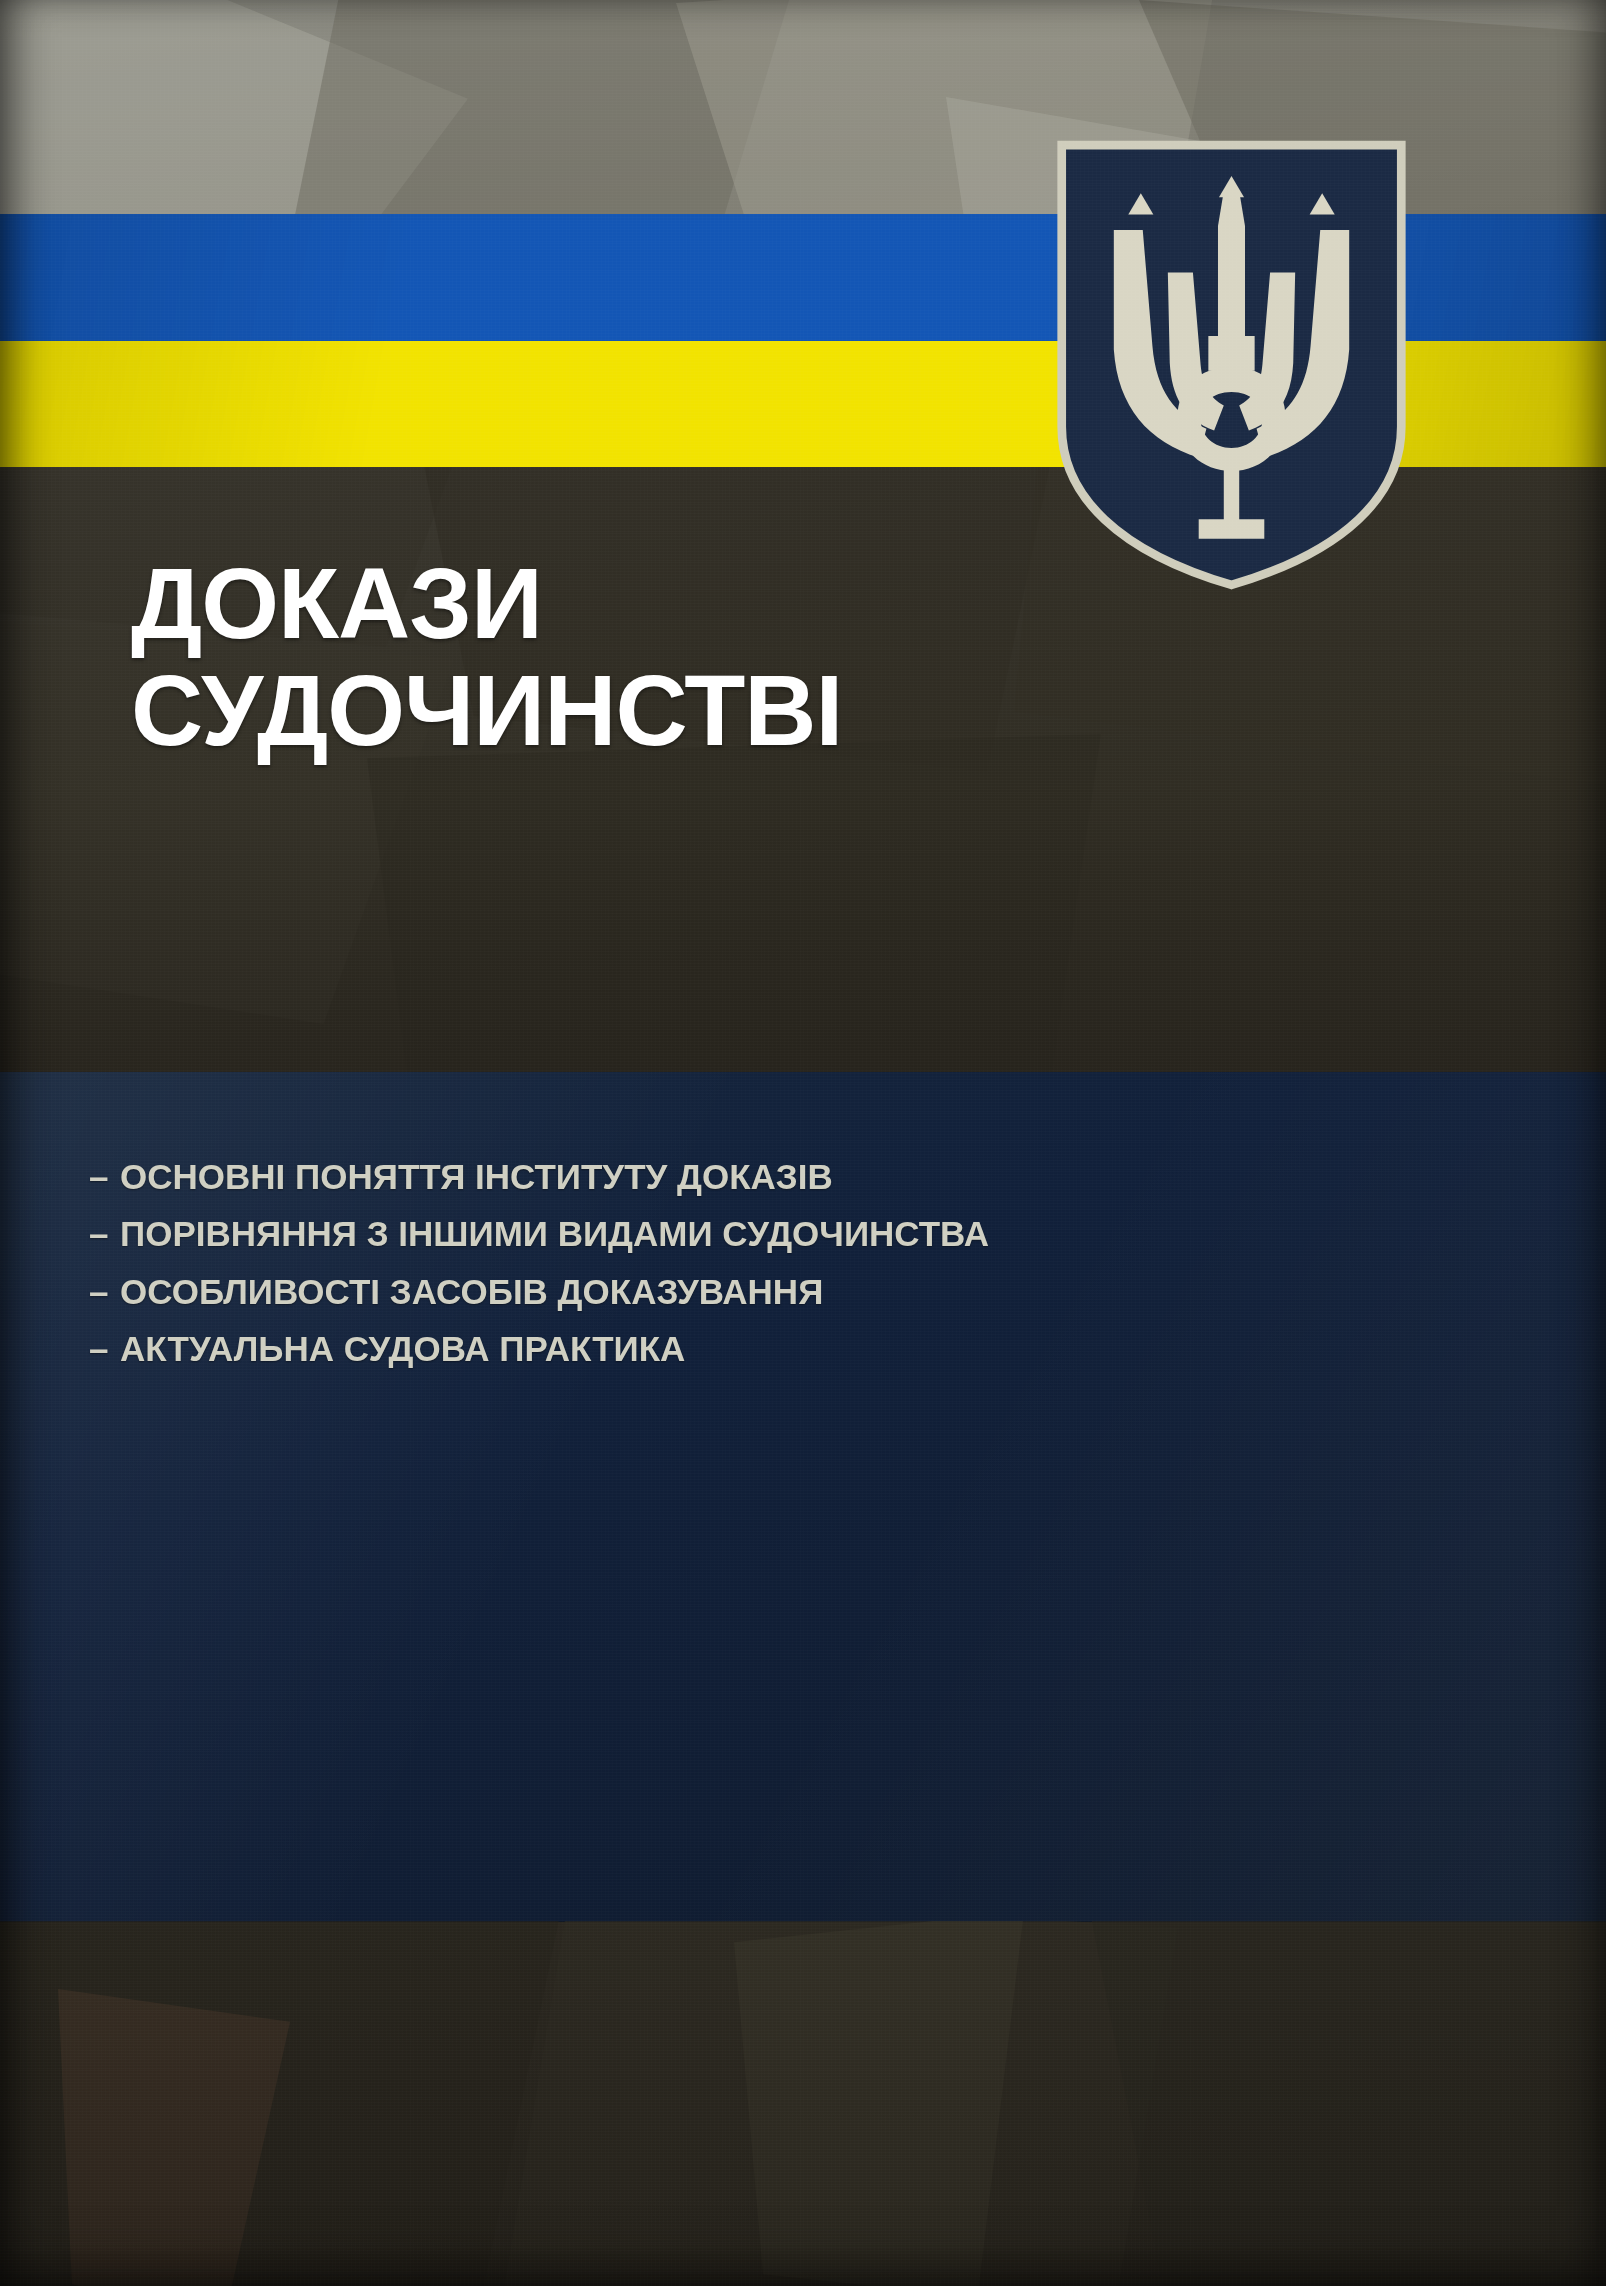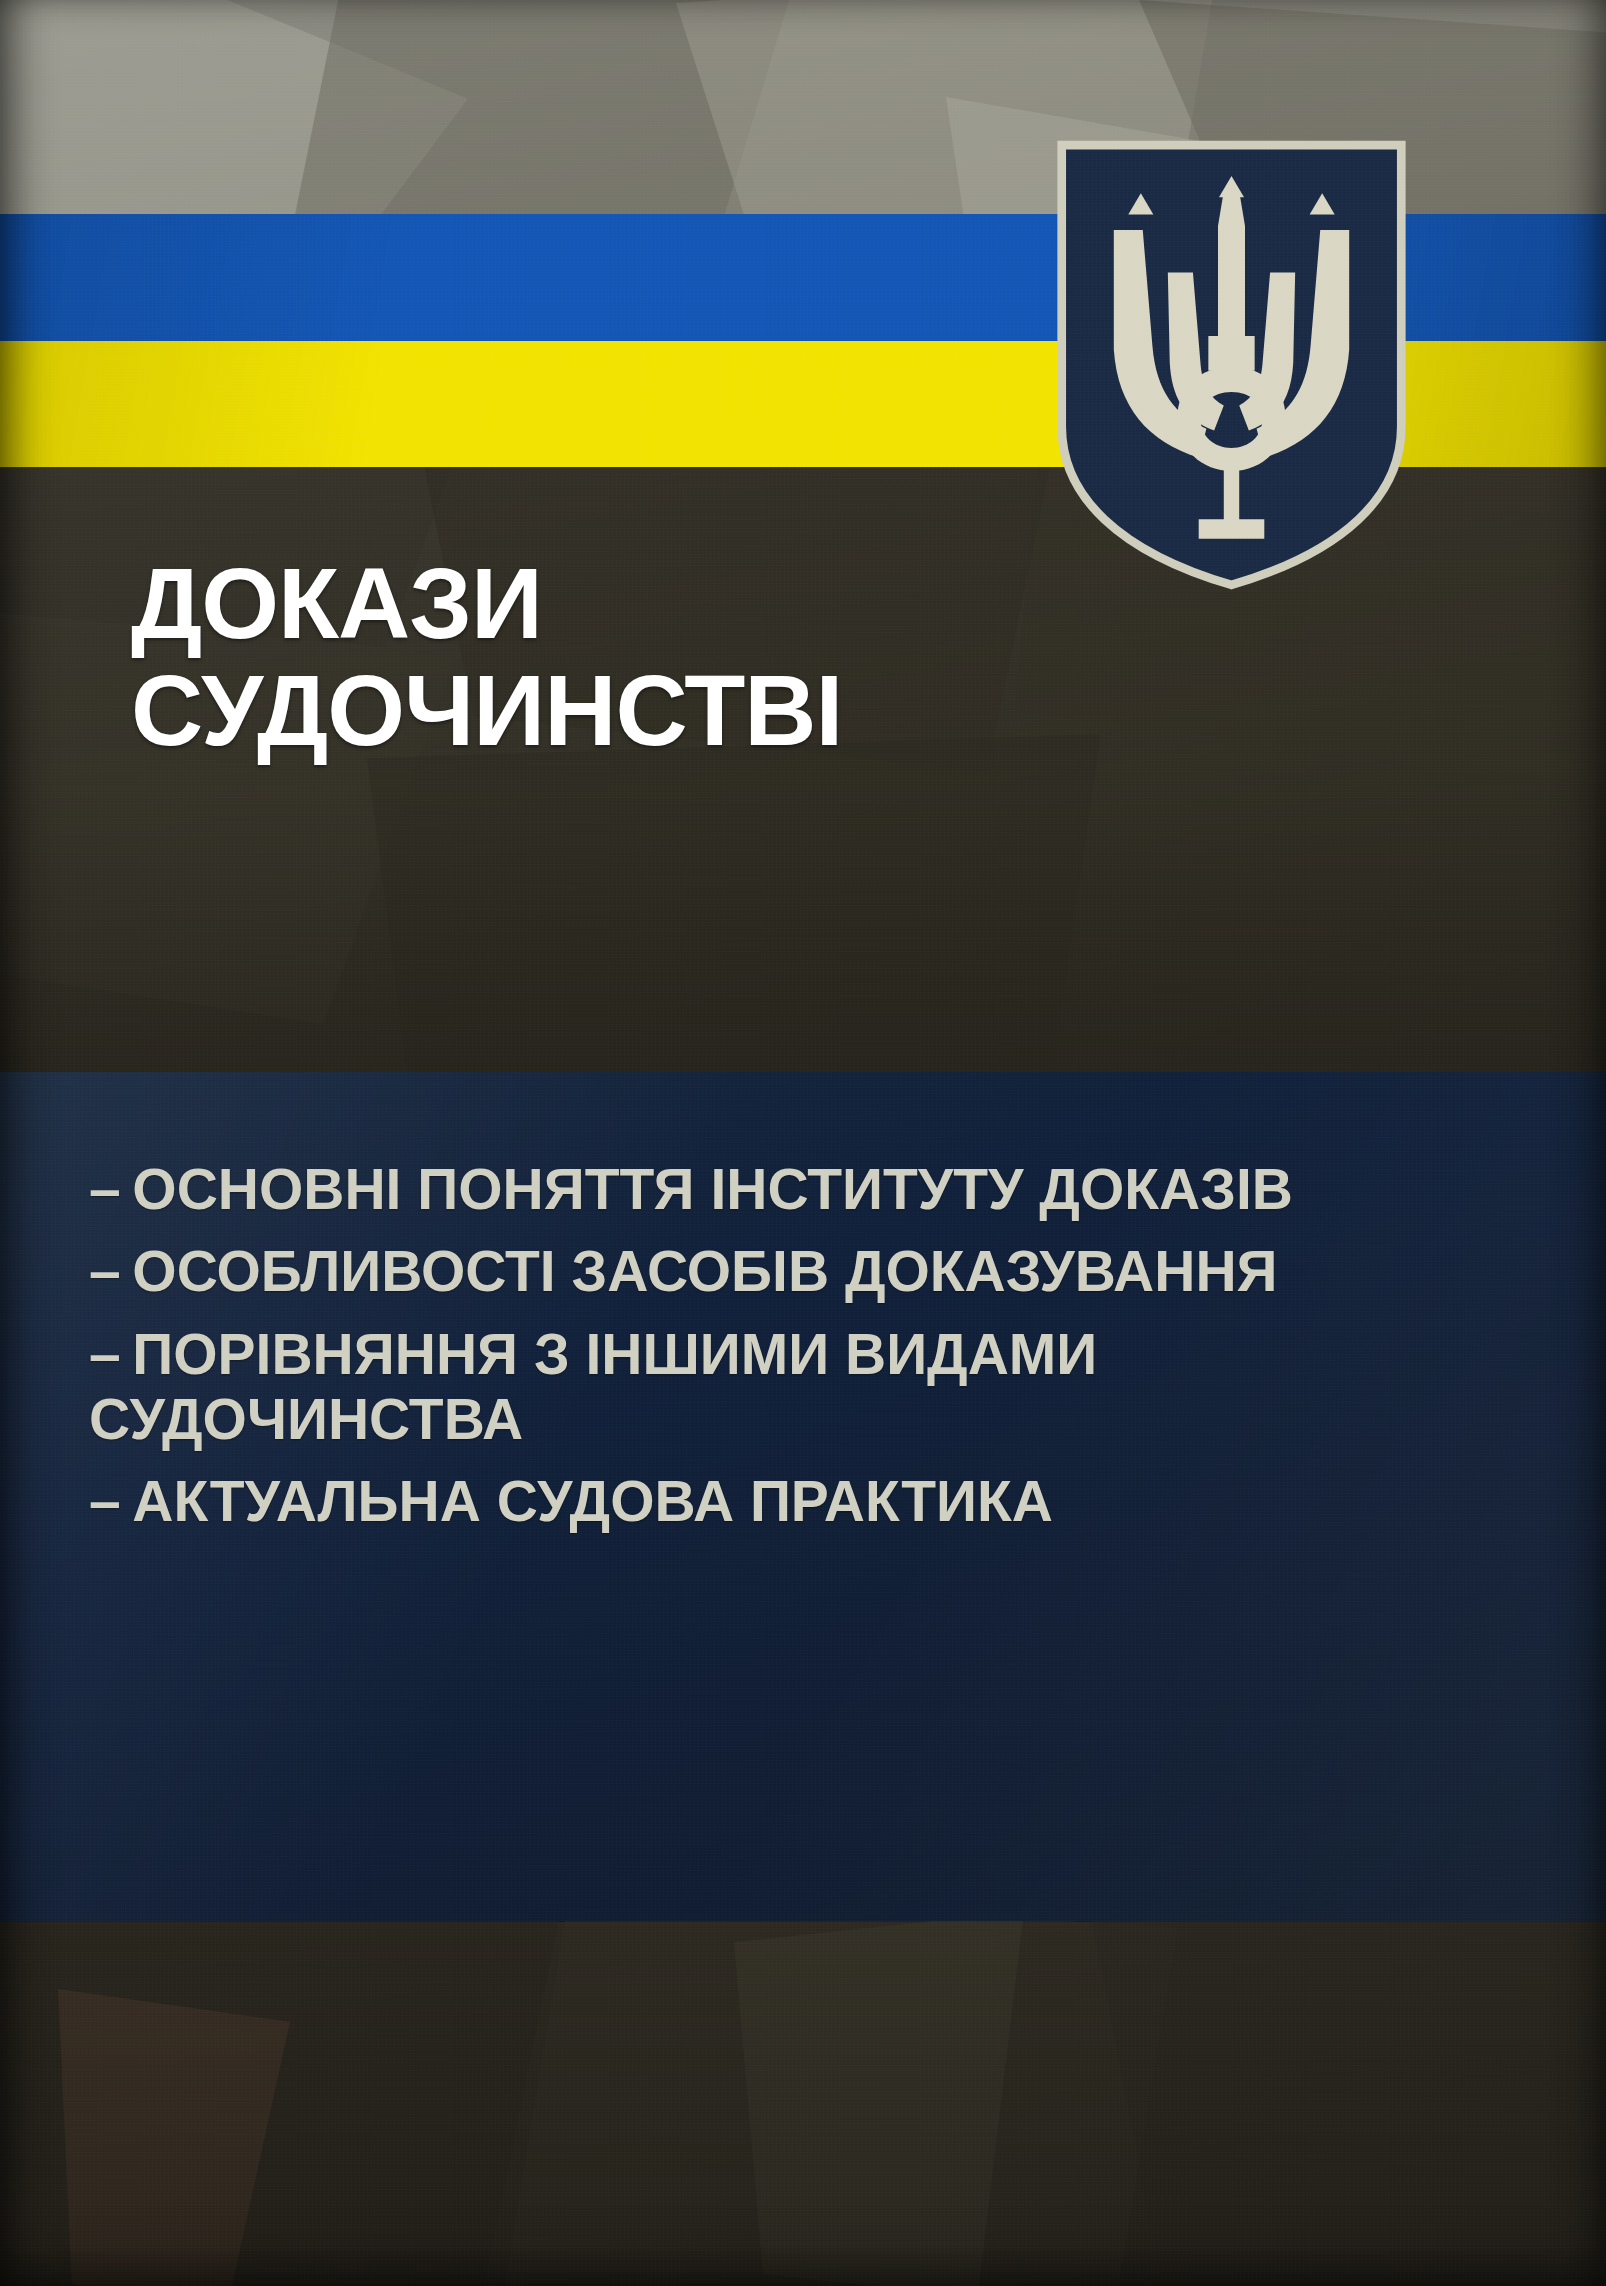--- a/index.html
+++ b/index.html
@@ -133,21 +133,21 @@
   .bullets {
     position: absolute;
     left: 89px;
     top: 85px;
     width: 1371px;
   }
   .bullet {
     color: #cfcfc2;
     font-family: "Liberation Sans", sans-serif;
     font-weight: bold;
-    font-size: 57px;
+    font-size: 35px;
     line-height: 1.14;
     text-transform: uppercase;
     margin-bottom: 17.4px;
     letter-spacing: 0px;
     text-shadow: 0 1px 1.9px rgba(0,0,0,.4);
   }
   .bullet .dash { margin-right: 11.6px; }
 
   
   .bottom {
@@ -238,24 +238,24 @@
     <div class="title-line">СУДОЧИНСТВІ</div>
   </div>
 
   <div class="panel">
     <div class="panel-texture"></div>
     <div class="bullets">
       <div class="bullet">
         <span class="dash">–</span><span>ОСНОВНІ ПОНЯТТЯ ІНСТИТУТУ ДОКАЗІВ</span>
       </div>
       <div class="bullet">
+        <span class="dash">–</span><span>ПОРІВНЯННЯ З ІНШИМИ ВИДАМИ СУДОЧИНСТВА</span>
+      </div>
+      <div class="bullet">
         <span class="dash">–</span><span>ОСОБЛИВОСТІ ЗАСОБІВ ДОКАЗУВАННЯ</span>
-      </div>
-      <div class="bullet">
-        <span class="dash">–</span><span>ПОРІВНЯННЯ З ІНШИМИ ВИДАМИ СУДОЧИНСТВА</span>
       </div>
       <div class="bullet">
         <span class="dash">–</span><span>АКТУАЛЬНА СУДОВА ПРАКТИКА</span>
       </div>
     </div>
   </div>
 
   <div class="bottom">
     <div class="poly p10" style="top:-87px;left:-58px;"></div>
     <div class="poly p11" style="top:-29px;left:502px;"></div>

